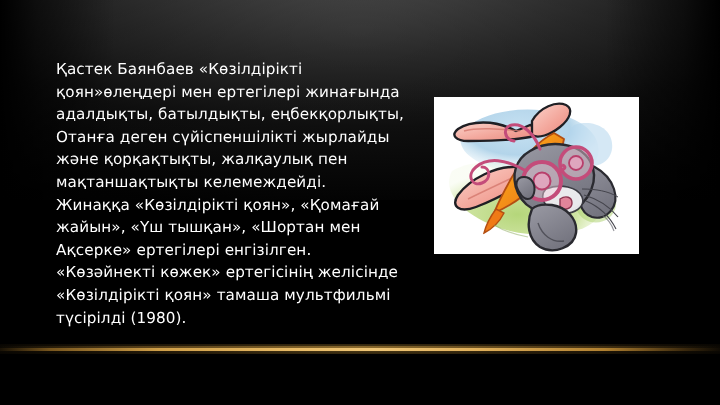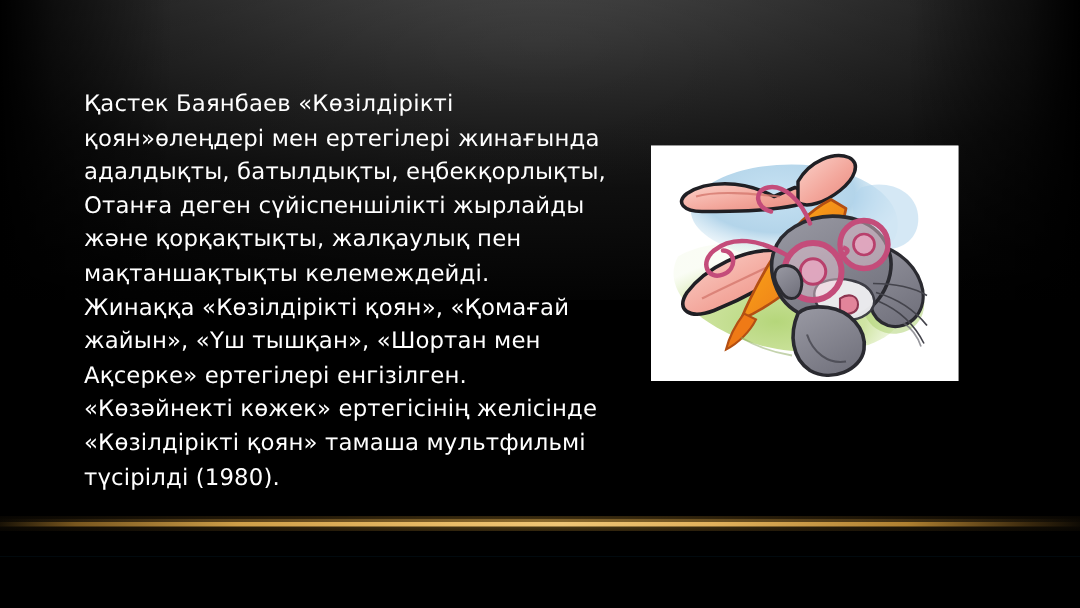--- a/index.html
+++ b/index.html
@@ -6,21 +6,21 @@
   html, body {
     margin: 0;
     padding: 0;
     background: #000;
   }
   #slide {
     position: relative;
     width: 720px;
     height: 371px;
     overflow: hidden;
-    background: #0c4a6e;
+    background: #c2410c;
     font-family: "DejaVu Sans", "Liberation Sans", sans-serif;
   }
 
   
   .bg-base {
     position: absolute;
     inset: 0;
     background: #000;
   }
   .bg-top-glow {

